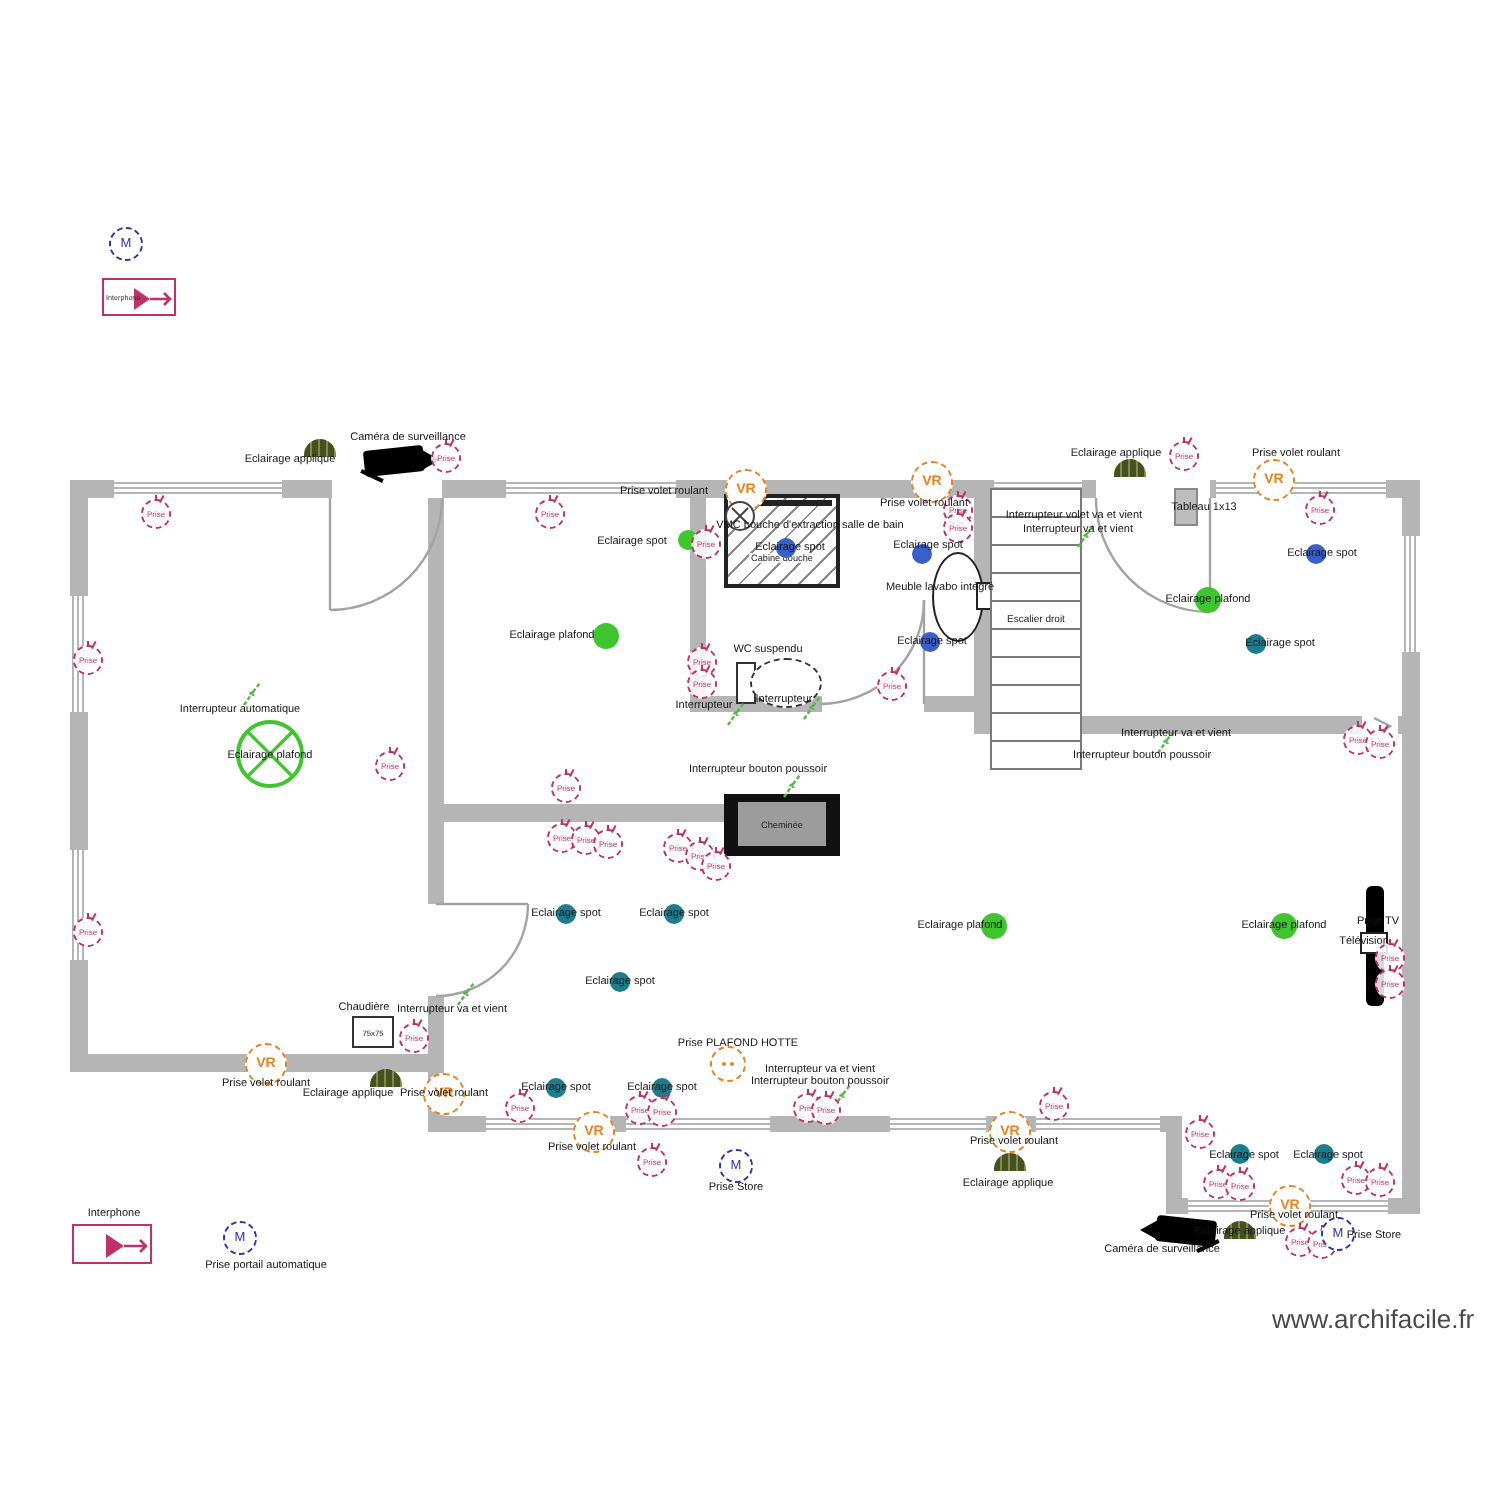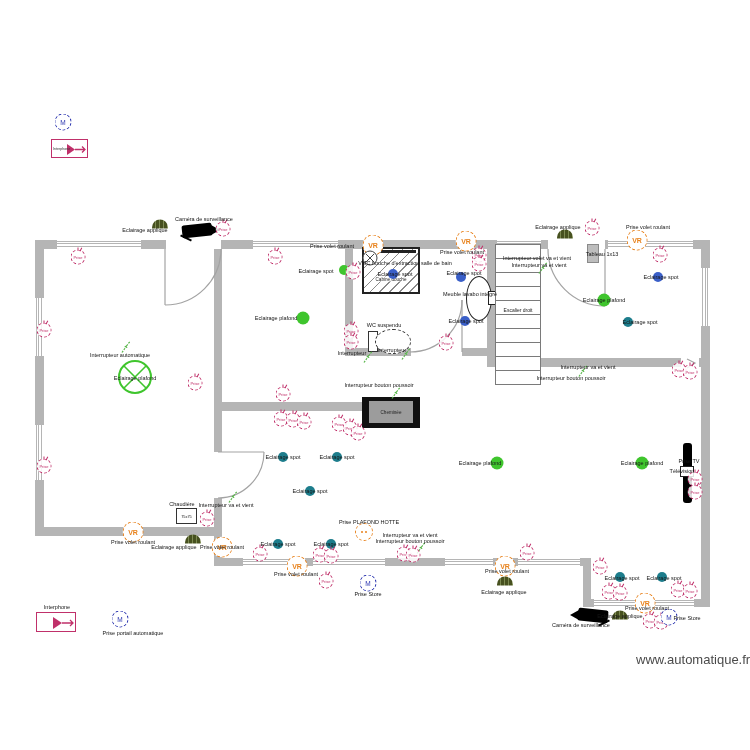--- a/index.html
+++ b/index.html
@@ -138,21 +138,21 @@
       <path d="M23,9.5 L33,9.5 M30,6.5 L33,9.5 L30,12.5" fill="none" style="stroke:var(--prise)" stroke-width="1.3"></path>
     </svg>
   </div>
   <div class="fx iph iph2">
     <svg width="40" height="20" viewBox="0 0 40 20">
       <path d="M16,4 L25,10 L16,16 Z" style="fill:var(--prise)"></path>
       <path d="M25,10 L36,10 M33,7 L36,10 L33,13" fill="none" style="stroke:var(--prise)" stroke-width="1.3"></path>
     </svg>
   </div>
 
-  <div class="watermark">www.automatique.fr</div>
+  <div class="watermark">www.archifacile.fr</div>
 <div class="wall" style="left: 35px; top: 240px; width: 675px; height: 9px;"></div>
     <div class="wall" style="left: 35px; top: 240px; width: 9px; height: 296px;"></div>
     <div class="wall" style="left: 35px; top: 527px; width: 187px; height: 9px;"></div>
     <div class="wall" style="left: 214px; top: 240px; width: 8px; height: 326px;"></div>
     <div class="wall" style="left: 214px; top: 558px; width: 377px; height: 8px;"></div>
     <div class="wall" style="left: 583px; top: 558px; width: 8px; height: 49px;"></div>
     <div class="wall" style="left: 583px; top: 599px; width: 127px; height: 8px;"></div>
     <div class="wall" style="left: 701px; top: 240px; width: 9px; height: 367px;"></div>
     <div class="wall" style="left: 345px; top: 240px; width: 8px; height: 116px;"></div>
     <div class="wall" style="left: 345px; top: 348px; width: 150px; height: 8px;"></div>

